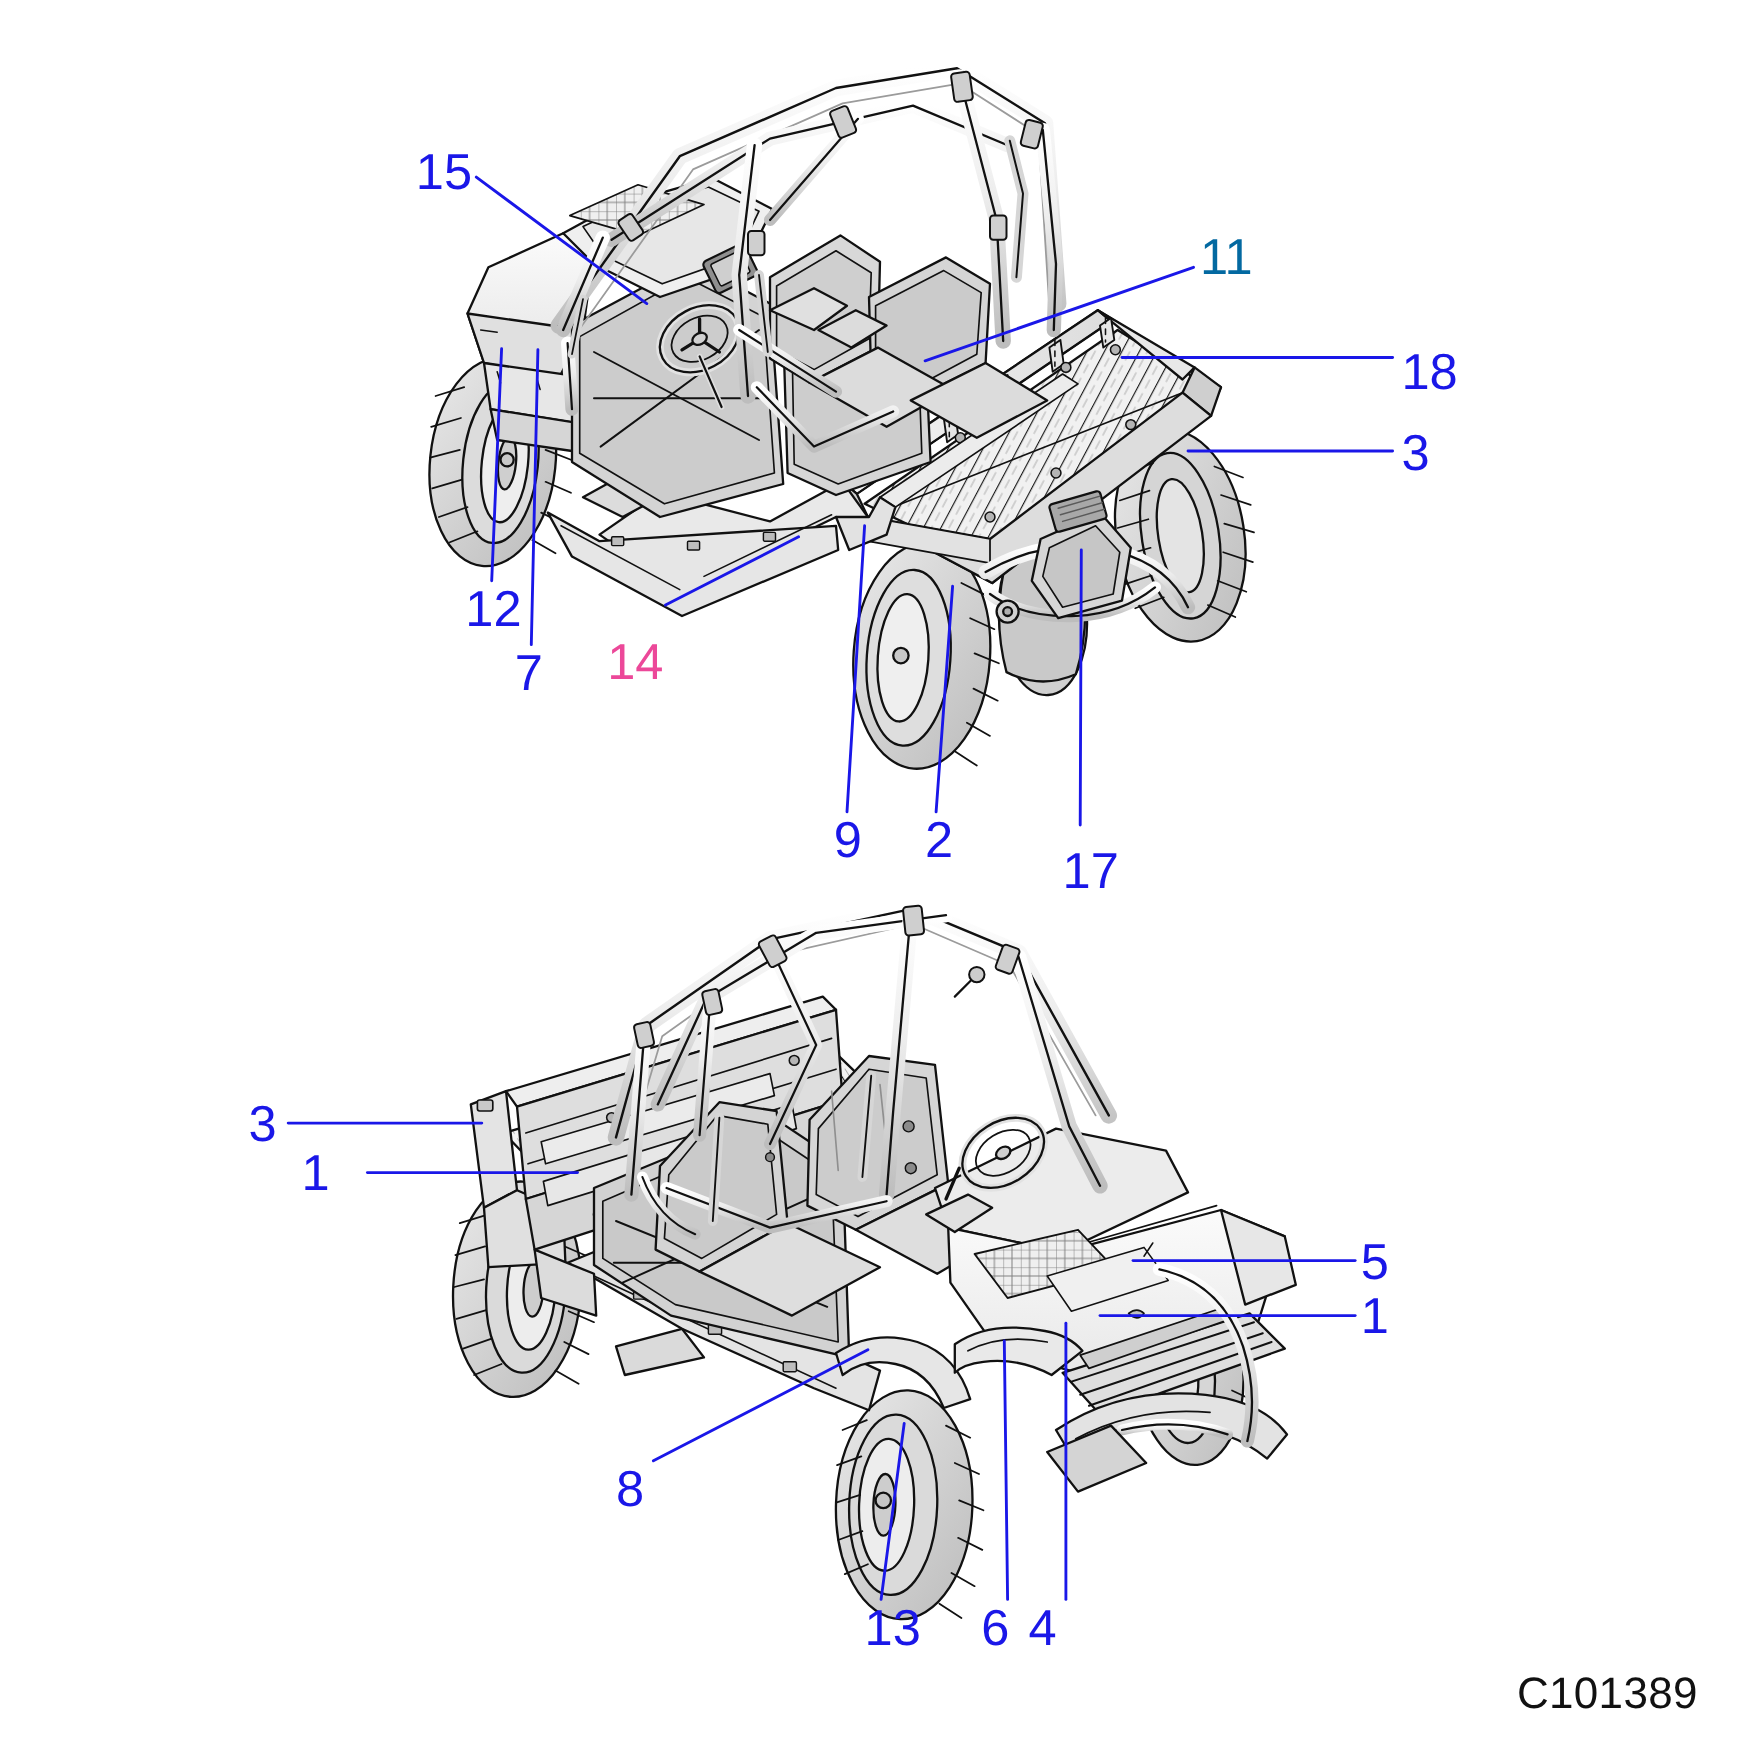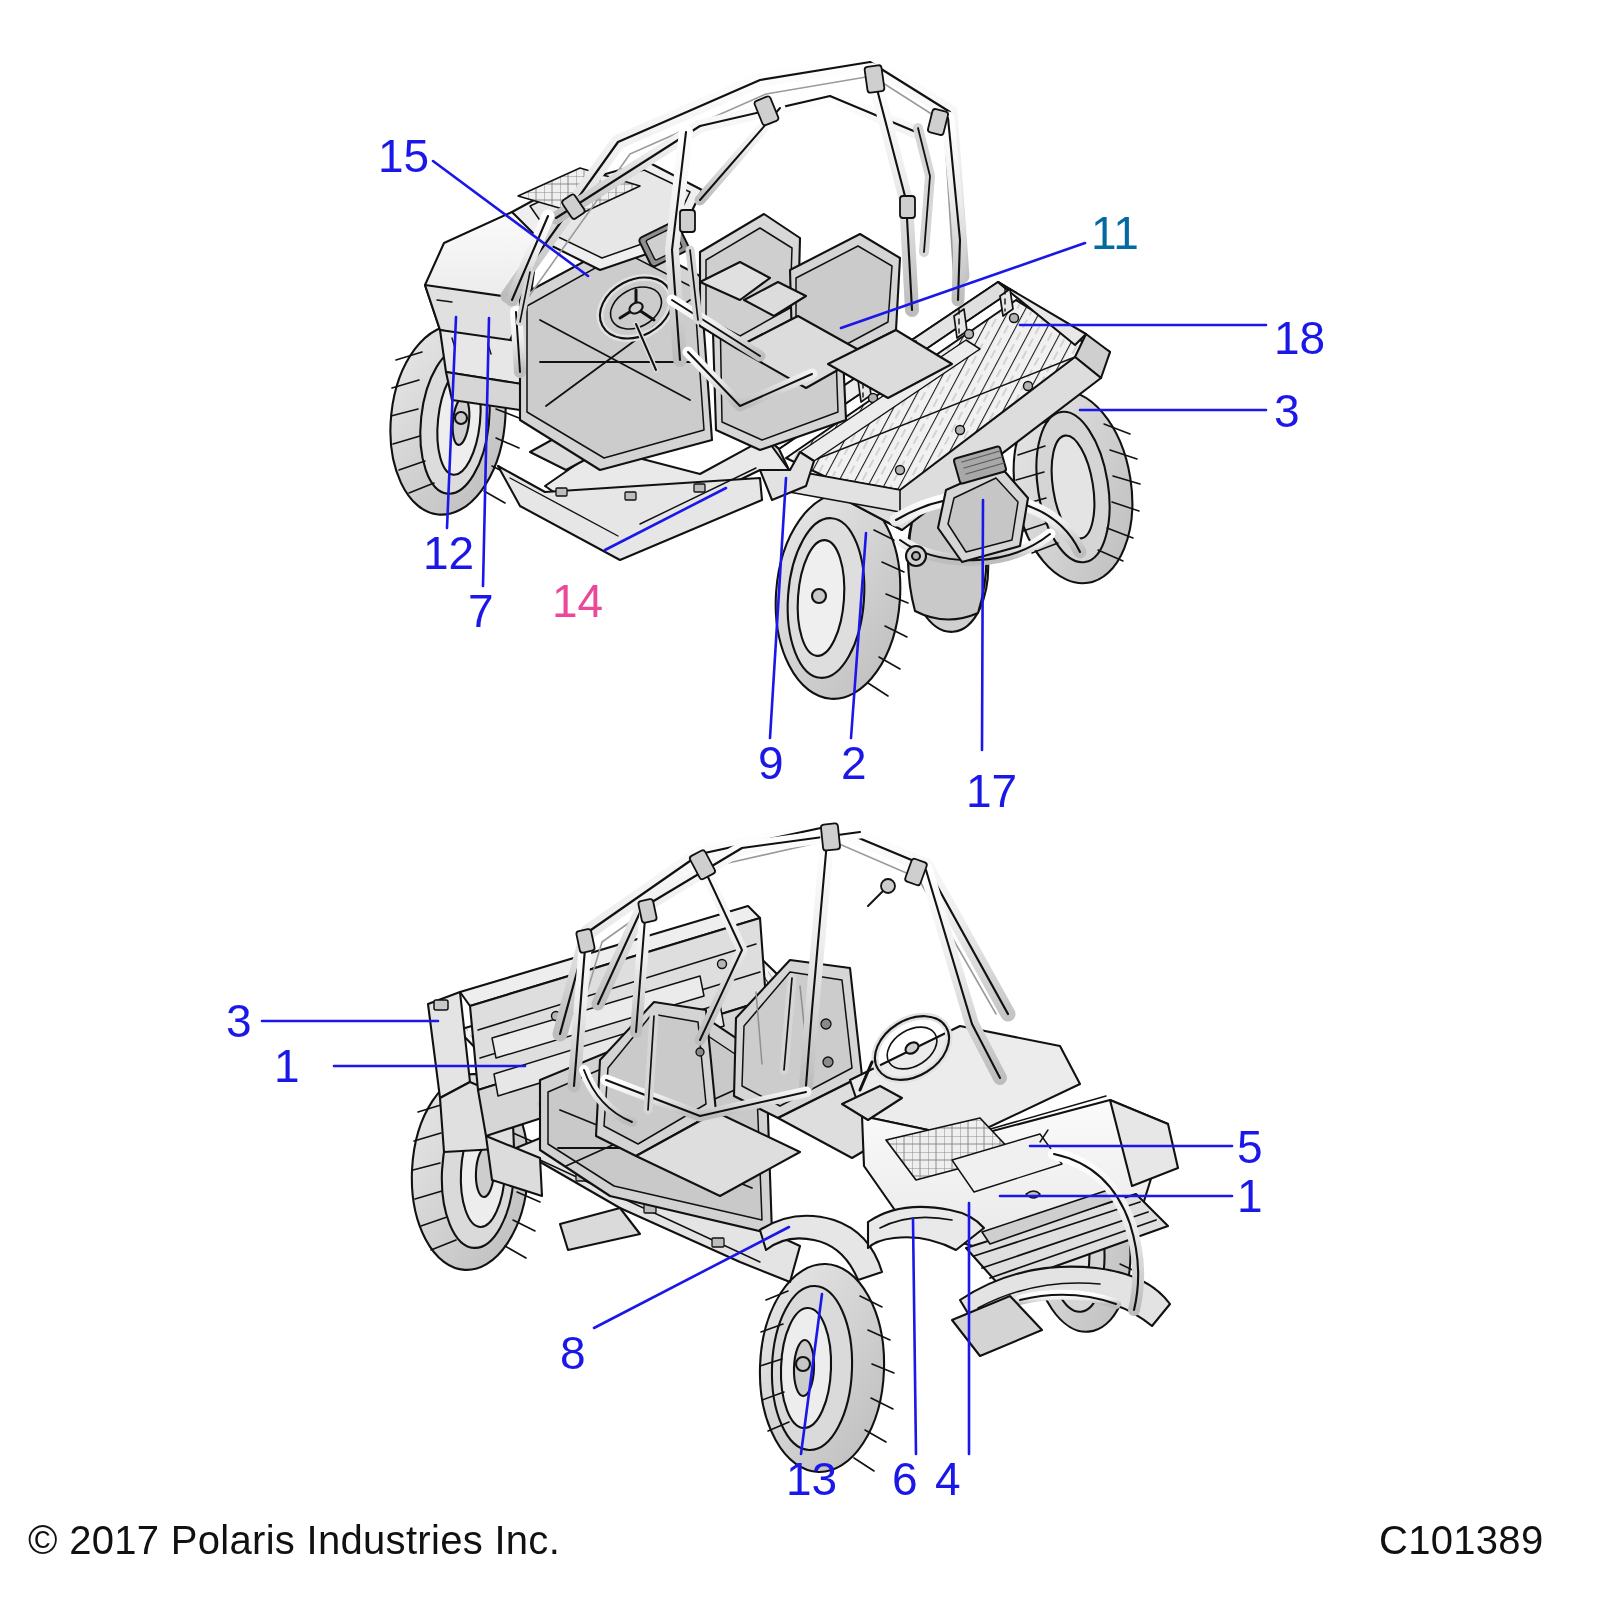--- a/index.html
+++ b/index.html
@@ -522,17 +522,16 @@
       <div class="callout" style="left: 226px; top: 998px; color: rgb(26, 23, 232);">3</div>
       <div class="callout" style="left: 274px; top: 1043px; color: rgb(26, 23, 232);">1</div>
       <div class="callout" style="left: 1237px; top: 1124px; color: rgb(26, 23, 232);">5</div>
       <div class="callout" style="left: 1237px; top: 1173px; color: rgb(26, 23, 232);">1</div>
       <div class="callout" style="left: 560px; top: 1330px; color: rgb(26, 23, 232);">8</div>
       <div class="callout" style="left: 786px; top: 1456px; color: rgb(26, 23, 232);">13</div>
       <div class="callout" style="left: 892px; top: 1456px; color: rgb(26, 23, 232);">6</div>
       <div class="callout" style="left: 935px; top: 1456px; color: rgb(26, 23, 232);">4</div>
     </div>
 
-  <div class="footer-left">© 2017 Polaris Industries Inc.</div>
 
   <div class="footer-right">C101389</div>
 
 </div>
 
 </body></html>

